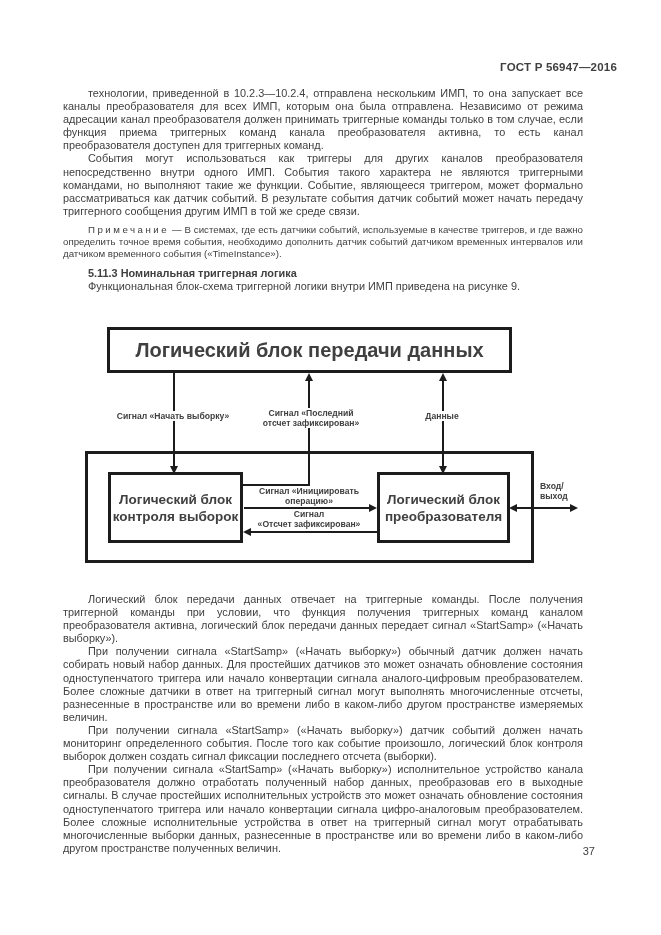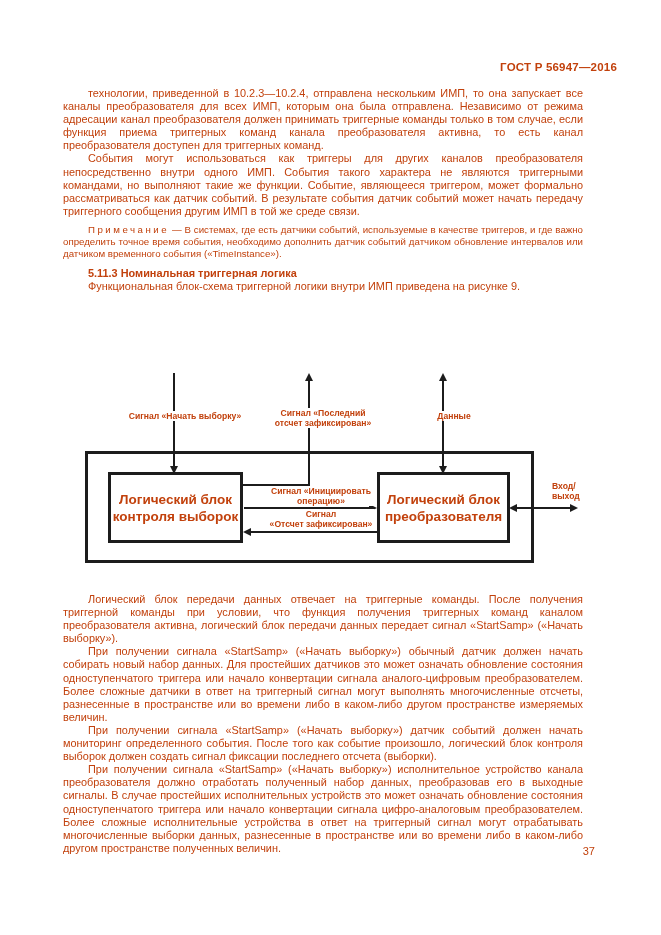--- a/index.html
+++ b/index.html
@@ -1,19 +1,19 @@
 <!DOCTYPE html>
 <html lang="ru"><head>
 <meta charset="utf-8">
 <style>
   :root{ --ink:#1c1c1c; }
   html,body{ margin:0; padding:0; background:#ffffff; }
   .page{
     position:relative; width:661px; height:935px; background:#ffffff;
-    font-family:"Liberation Sans","DejaVu Sans",sans-serif; color:#c2410c;
+    font-family:"Liberation Sans","DejaVu Sans",sans-serif; color:#404040;
     overflow:hidden;
   }
   
   .doc-code{ position:absolute; top:61px; right:44px; font-size:11.5px; font-weight:bold; letter-spacing:.2px; }
   .page-num{ position:absolute; top:845px; right:66px; font-size:11px;margin-left:36px; }
 
   
   .textblock{ position:absolute; left:63px; width:520px; font-size:10.9px; line-height:13.1px; text-align:justify; }
   .tb-top{ top:87px; }
   .tb-bottom{ top:593px; }
@@ -35,35 +35,35 @@
 
   .vline{ position:absolute; width:2px; background:var(--ink); }
   .hline{ position:absolute; height:2px; background:var(--ink); }
   .ah{ position:absolute; width:0; height:0; }
   .ah.up{    border-left:4px solid transparent; border-right:4px solid transparent; border-bottom:8px solid var(--ink); }
   .ah.down{  border-left:4px solid transparent; border-right:4px solid transparent; border-top:8px solid var(--ink); }
   .ah.left{  border-top:4px solid transparent; border-bottom:4px solid transparent; border-right:8px solid var(--ink); }
   .ah.right{ border-top:4px solid transparent; border-bottom:4px solid transparent; border-left:8px solid var(--ink); }
 
   .siglabel{ position:absolute; background:#fff; font-size:8.6px; font-weight:bold; line-height:10px;
-             text-align:center; transform:translateX(-50%); padding:0 2px; white-space:nowrap;margin-left:12px; }
+             text-align:center; transform:translateX(-50%); padding:0 2px; white-space:nowrap; }
   .siglabel.plain{ transform:none; text-align:left; }
   .fig-caption{ position:absolute; left:0; top:571px; width:661px; text-align:center; font-size:9.6px; }
 </style>
 </head>
 <body>
 
 <div class="page">
 
   <div class="doc-code">ГОСТ Р 56947—2016</div>
 
   <div class="textblock tb-top">
     <p>технологии, приведенной в 10.2.3—10.2.4, отправлена нескольким ИМП, то она запускает все каналы преобразователя для всех ИМП, которым она была отправлена. Независимо от режима адресации канал преобразователя должен принимать триггерные команды только в том случае, если функция приема триггерных команд канала преобразователя активна, то есть канал преобразователя доступен для триггерных команд.</p>
     <p>События могут использоваться как триггеры для других каналов преобразователя непосредственно внутри одного ИМП. События такого характера не являются триггерными командами, но выполняют такие же функции. Событие, являющееся триггером, может формально рассматриваться как датчик событий. В результате события датчик событий может начать передачу триггерного сообщения другим ИМП в той же среде связи.</p>
-    <p class="note"><span class="note-label">Примечание</span><span> — В системах, где есть датчики событий, используемые в качестве триггеров, и где важно определить точное время события, необходимо дополнить датчик событий датчиком обновление интервалов или датчиком временного события («TimeInstance»).</span></p>
+    <p class="note"><span class="note-label">Примечание</span><span> — В системах, где есть датчики событий, используемые в качестве триггеров, и где важно определить точное время события, необходимо дополнить датчик событий датчиком временных интервалов или датчиком временного события («TimeInstance»).</span></p>
     <p class="subheading bold">5.11.3 Номинальная триггерная логика</p>
     <p>Функциональная блок-схема триггерной логики внутри ИМП приведена на рисунке 9.</p>
   </div>
 
   <div class="figure">
 
     <div class="fbox outer box-outer"></div>
 
     <div class="vline" style="left:173px; top:373px; height:95px;"></div>
     <div class="ah down" style="left:170px; top:466px;"></div>
@@ -79,20 +79,23 @@
     <div class="hline" style="left:244px; top:507px; width:126px;"></div>
     <div class="ah right" style="left:369px; top:504px;"></div>
 
     <div class="hline" style="left:250px; top:531px; width:127px;"></div>
     <div class="ah left" style="left:243px; top:528px;"></div>
 
     <div class="hline" style="left:516px; top:507px; width:56px;"></div>
     <div class="ah left" style="left:509px; top:504px;"></div>
     <div class="ah right" style="left:570px; top:504px;"></div>
 
+    <div class="fbox box-top">
+      <span>Логический блок передачи данных</span>
+    </div>
     <div class="fbox box-left">
       <span><span>Логический блок</span><br>
       <span>контроля выборок</span></span>
     </div>
     <div class="fbox box-right">
       <span><span>Логический блок</span><br>
       <span>преобразователя</span></span>
     </div>
 
     <div class="siglabel" style="left:173px; top:411px;">Сигнал «Начать выборку»</div>

